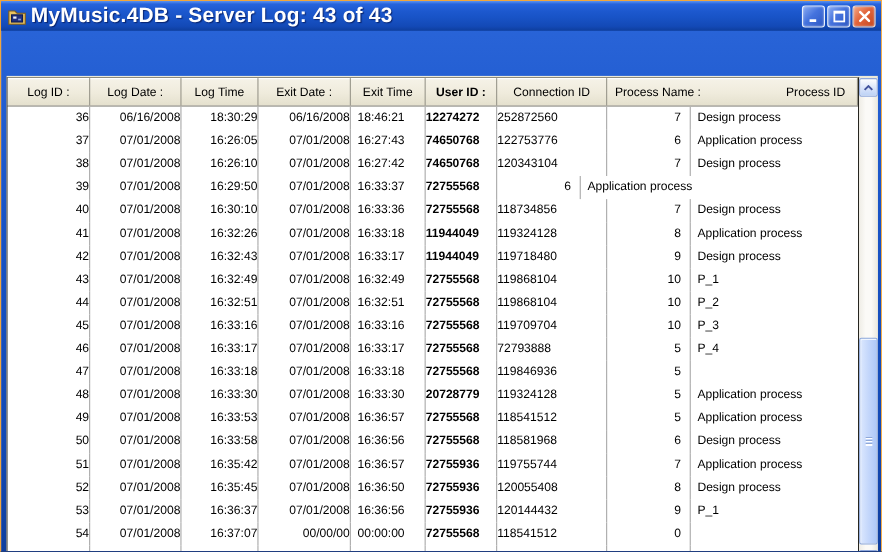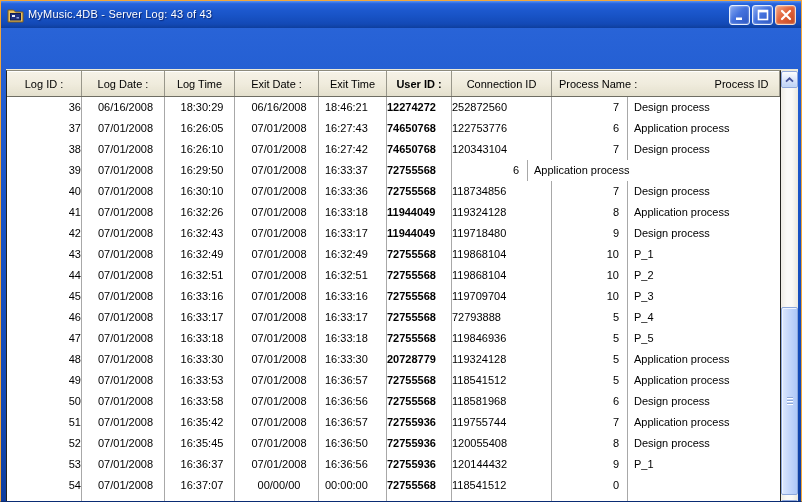--- a/index.html
+++ b/index.html
@@ -13,21 +13,21 @@
     background:linear-gradient(180deg,#2B66DA 0%,#1853C6 40%,#1349B4 80%,#0F3E9E 100%);
   }
 
   
   .titlebar{
     height:27px;display:flex;align-items:center;padding:0 5px 0 6px;
     background:linear-gradient(180deg,#5B93F2 0%,#2663DC 10%,#1C58CE 35%,#1853C6 55%,#1349B6 85%,#0E3E9D 100%);
   }
   .app-icon{width:17px;height:16px;display:inline-flex;flex:0 0 auto;margin-right:4px;}
   .title{
-    flex:1;color:#fff;font-size:11px;font-weight:normal;letter-spacing:.2px;
+    flex:1;color:#fff;font-size:19px;font-weight:bold;letter-spacing:.2px;
     text-shadow:1px 1px 1px rgba(5,25,90,.8);white-space:nowrap;overflow:hidden;
     line-height:27px;
   }
   .winbtns{display:flex;gap:2px;flex:0 0 auto;margin-top:1px;}
   .wbtn{
     width:21px;height:20px;border-radius:3px;border:1px solid #E9F0FC;
     display:inline-flex;align-items:center;justify-content:center;
     background:linear-gradient(135deg,#89ABF2 0%,#4573DE 45%,#2C56C2 100%);
     box-shadow:inset 0 0 2px rgba(255,255,255,.7);
   }
@@ -66,21 +66,21 @@
   .tcell{
     font-size:11px;line-height:21px;color:#000;height:21px;
     white-space:nowrap;overflow:hidden;border-right:1px solid #A8A8A8;
   }
   
   .c0{width:75px;} .c1{width:83px;} .c2{width:70px;} .c3{width:84px;}
   .c4{width:68px;} .c5{width:65px;font-weight:bold;} .c6{width:100px;} .c7{width:76px;}
   .c8{flex:1 1 auto;border-right:none;}
   
   .trow .c0{text-align:right;}
-  .trow .c1,.trow .c2,.trow .c3{text-align:center;padding-left:5px;}
+  .trow .c1,.trow .c2,.trow .c3{text-align:right;padding-left:5px;}
   .trow .c4{text-align:left;padding-left:6px;}
   .trow .c5,.trow .c6{text-align:left;padding-right:5px;}
   .trow .c7{text-align:right;padding-right:8px;}
   .trow .c8{text-align:left;padding-left:6px;}
 
   
   .vscroll-area{grid-column:2;grid-row:1;padding-top:2px;}
   .vscroll{
     position:relative;width:17px;height:446px;
     background:linear-gradient(90deg,#EFEDE6 0%,#FBFAF7 35%,#FBFAF7 65%,#EAE8DF 100%);
@@ -302,21 +302,20 @@
             </div>
             <div class="trow">
               <div class="tcell c0">47</div>
               <div class="tcell c1">07/01/2008</div>
               <div class="tcell c2">16:33:18</div>
               <div class="tcell c3">07/01/2008</div>
               <div class="tcell c4">16:33:18</div>
               <div class="tcell c5">72755568</div>
               <div class="tcell c6">119846936</div>
               <div class="tcell c7">5</div>
-              <div class="tcell c8">P_5</div>
             </div>
             <div class="trow">
               <div class="tcell c0">48</div>
               <div class="tcell c1">07/01/2008</div>
               <div class="tcell c2">16:33:30</div>
               <div class="tcell c3">07/01/2008</div>
               <div class="tcell c4">16:33:30</div>
               <div class="tcell c5">20728779</div>
               <div class="tcell c6">119324128</div>
               <div class="tcell c7">5</div>

